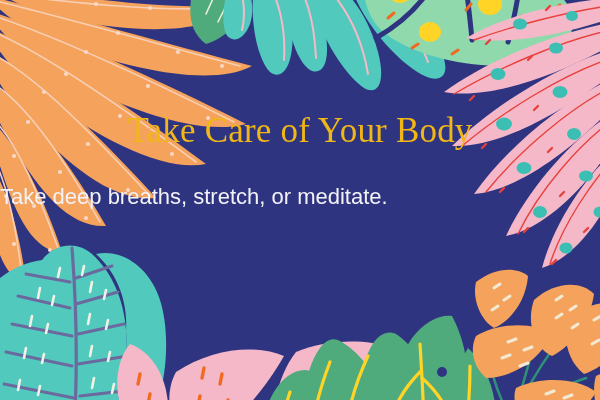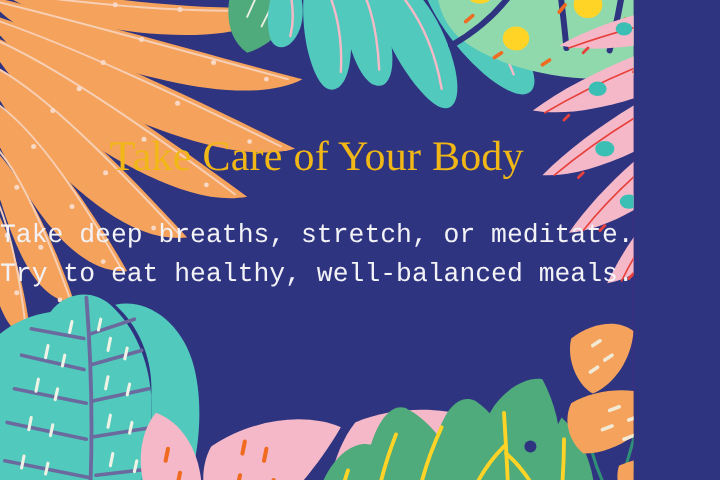--- a/index.html
+++ b/index.html
@@ -2,41 +2,41 @@
 <html><head>
 <meta charset="utf-8">
 <style>
   html,body{margin:0;padding:0;}
   body{
     width:600px;height:400px;overflow:hidden;
     font-family:"Liberation Serif", serif;
     background:#2f3480;
   }
   #poster{
-    position:relative;width:528px;height:400px;overflow:hidden;
+    position:relative;width:600px;height:400px;overflow:hidden;
     background:#701a75;
   }
   #art{position:absolute;inset:0;width:600px;height:400px;}
   #content{
     position:absolute;inset:0;
     display:flex;flex-direction:column;align-items:center;
     pointer-events:none;
   }
   #title{
     margin:0;position:absolute;top:113px;left:0;right:0;
     text-align:center;
     font-family:"Liberation Serif", serif;
     font-size:35px;font-weight:400;letter-spacing:.2px;
     color:#f0b717;
     line-height:1;
   }
   #body-lines{
     position:absolute;top:181px;left:0;right:0;
-    text-align:center;
-    font-family:Liberation Mono, monospace;
+    text-align:left;
+    font-family:Liberation Sans, sans-serif;
     font-size:22px;font-weight:400;
     color:#f2f2f7;
     line-height:32px;
   }
   #body-lines .line{display:block;white-space:nowrap;}
 </style>
 </head>
 <body>
 
 <div id="poster">
@@ -326,17 +326,16 @@
         <path d="M504,300 l6,-4"></path>
           <path d="M492,310 l6,-4"></path>
       </g>
     </g>
   </svg>
 
   <div id="content">
     <h1 id="title">Take Care of Your Body</h1>
     <div id="body-lines">
       <span class="line">Take deep breaths, stretch, or meditate.</span>
-      <span class="line">Try to eat healthy, well-balanced meals.</span>
     </div>
   </div>
 
 </div>
 
 </body></html>

